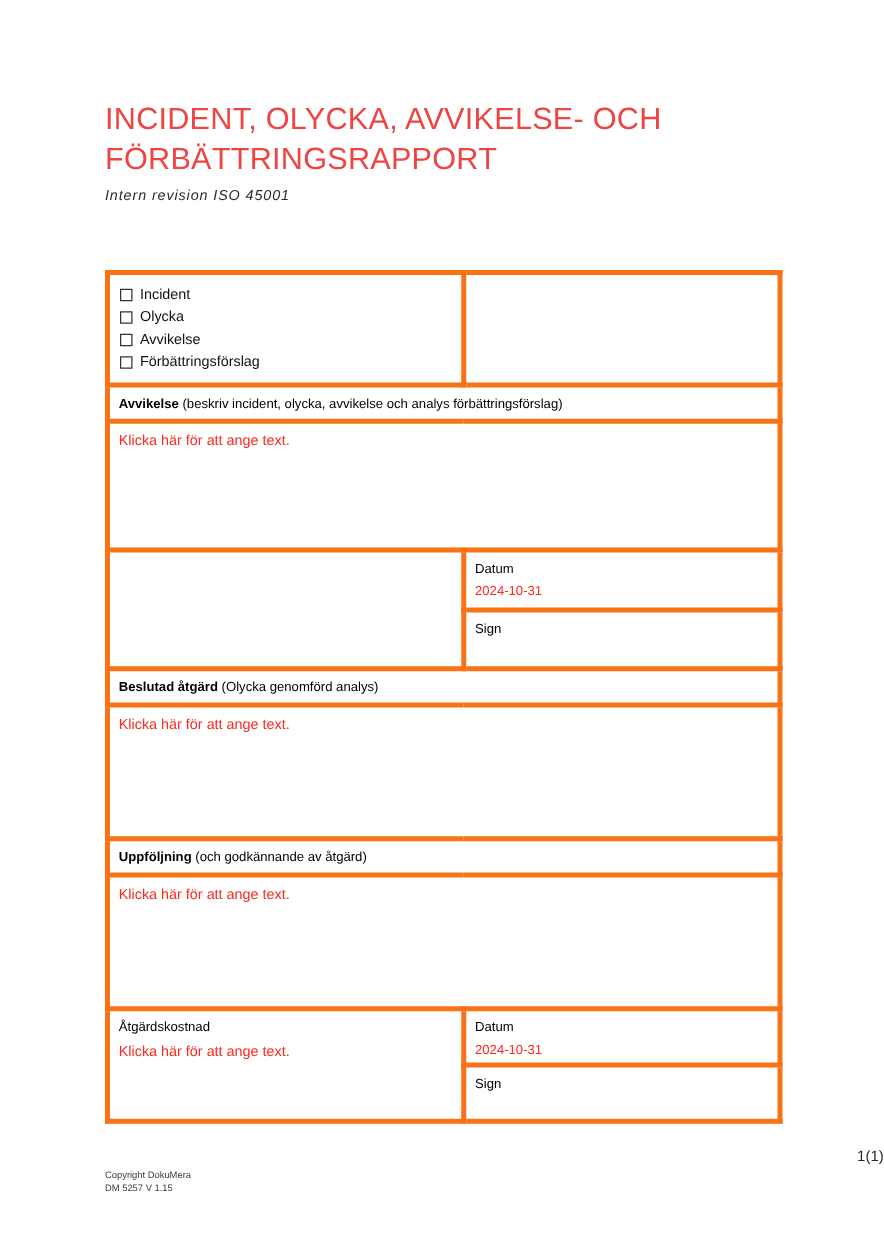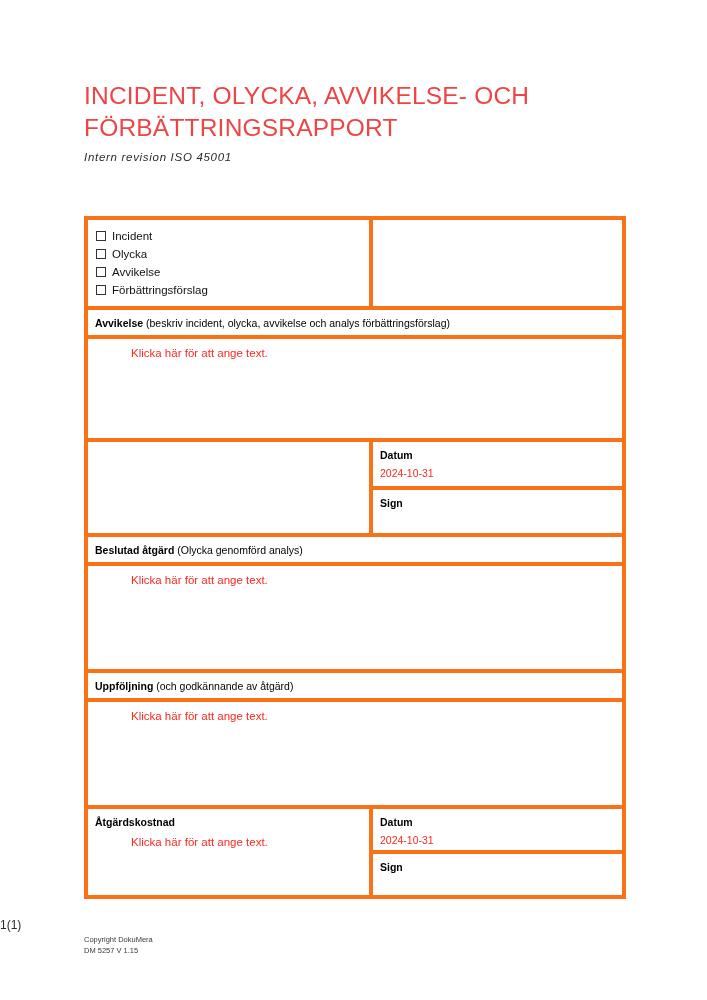--- a/index.html
+++ b/index.html
@@ -101,43 +101,42 @@
     font-weight: bold;
   }
   .sec-head span.normal {
     font-weight: 400;
   }
 
   .placeholder {
     color: #fa2a1e;
     font-size: 11.5px;
     line-height: 16px;
-    margin-left: 36px;
   }
 
   .field-label {
     font-size: 10.5px;
-    font-weight: bold;
+    font-weight: normal;
     line-height: 14px;
     color: #000000;
   }
   .field-value {
     color: #fa2a1e;
     font-size: 10.5px;
     line-height: 15px;
     margin-top: 4px;
   }
 
   
   .page-number {
     position: absolute;
     left: 0;
     top: 918px;
     width: 707px;
-    text-align: left;
+    text-align: right;
     font-size: 12px;
     color: #2b2b2b;
   }
   .footer-left {
     position: absolute;
     left: 84px;
     top: 934px;
     font-size: 7.5px;
     line-height: 11px;
     color: #3a3a3a;

